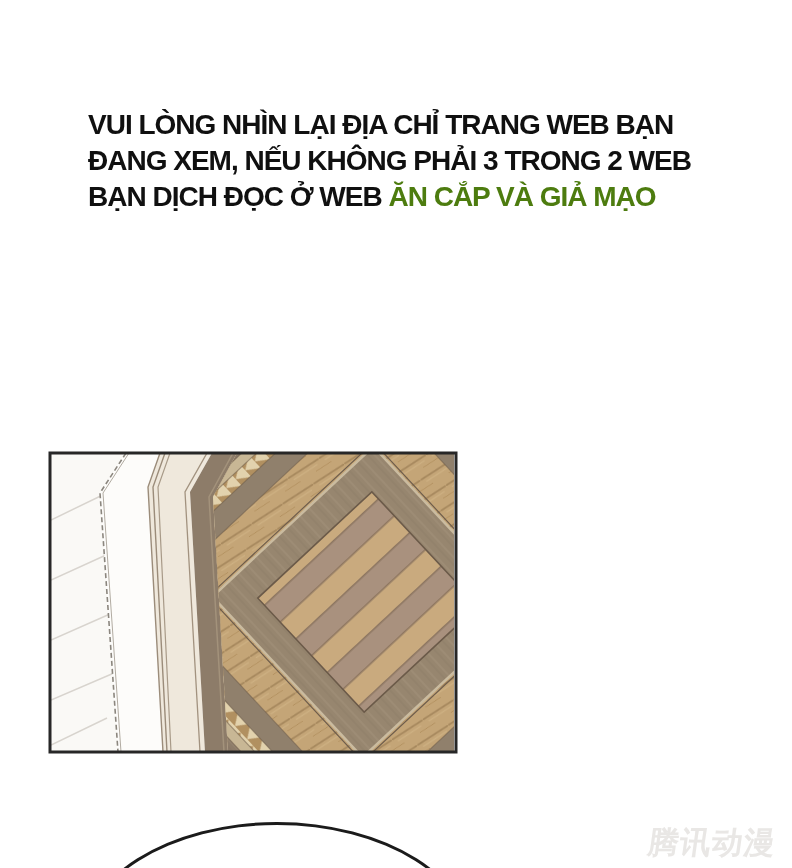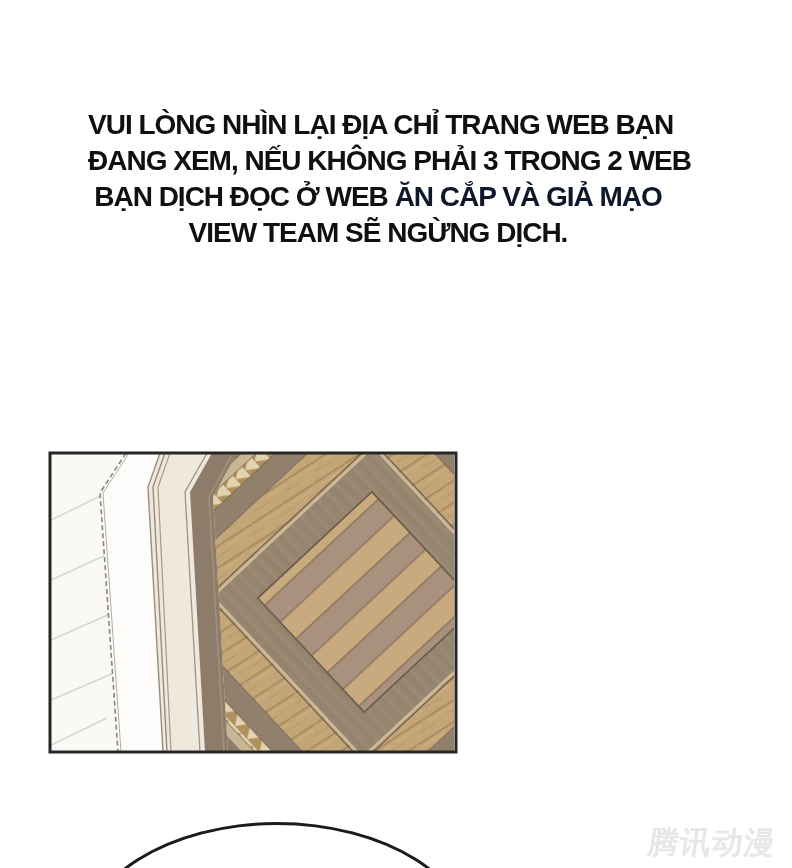--- a/index.html
+++ b/index.html
@@ -6,25 +6,25 @@
   .page{
     position:relative;width:792px;height:868px;overflow:hidden;background:#ffffff;
     font-family:"Liberation Sans",sans-serif;
   }
   
   .notice{
     position:absolute;left:88px;top:107px;width:580px;
     font-weight:700;font-size:28px;line-height:36px;letter-spacing:-1px;
     color:#101010;
   }
-  .notice .line{white-space:nowrap;text-align:center;}
+  .notice .line{white-space:nowrap;}
   .notice span{white-space:pre;}
   .notice span[data-color="black"]{color:#101010;}
   .notice span[data-color="red"]{color:#ee1104;}
-  .notice span[data-color="green"]{color:#0f172a;}
+  .notice span[data-color="green"]{color:#4d7c0f;}
   
   .panel{position:absolute;left:47px;top:450px;}
   
   .bubble{
     position:absolute;left:79px;top:822px;width:390px;height:244px;
     border:3px solid #1b1b1b;border-radius:50%;background:#ffffff;
   }
   
   .watermark{
     position:absolute;left:648px;top:822px;width:140px;height:42px;
@@ -35,21 +35,20 @@
 </style>
 </head>
 <body>
 
 <div class="page">
 
   <div class="notice">
     <div class="line"><span data-color="black">VUI LÒNG NHÌN LẠI ĐỊA CHỈ TRANG WEB BẠN</span></div>
     <div class="line"><span data-color="black">ĐANG XEM, NẾU KHÔNG PHẢI 3 TRONG 2 WEB</span></div>
     <div class="line"><span data-color="black">BẠN DỊCH ĐỌC Ở WEB </span><span data-color="green">ĂN CẮP VÀ GIẢ MẠO</span></div>
-    <div class="line"><span data-color="black">VIEW TEAM SẼ NGỪNG DỊCH.</span></div>
   </div>
 
   <svg class="panel" width="412" height="305" viewBox="0 0 412 305">
     <defs>
       <clipPath id="panelClip">
           <rect x="4" y="4" width="404" height="297"></rect>
         </clipPath>
       <clipPath id="floorClip">
           <path d="M190,3 L166,47 L181,302 L407,302 L407,3 Z"></path>
         </clipPath>

